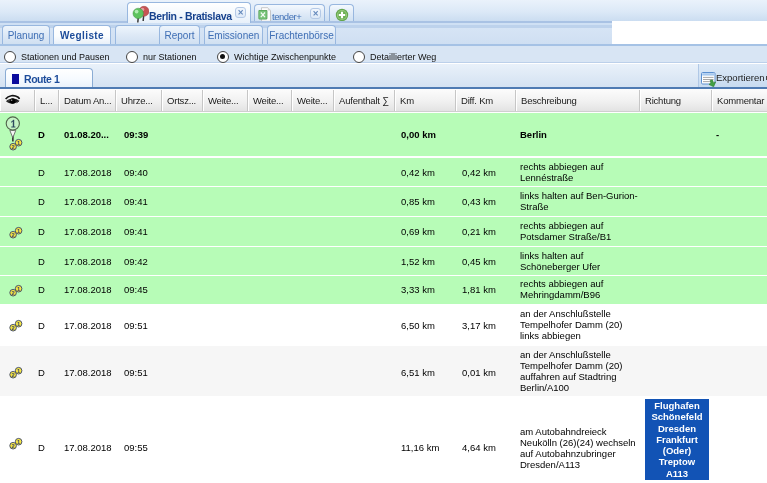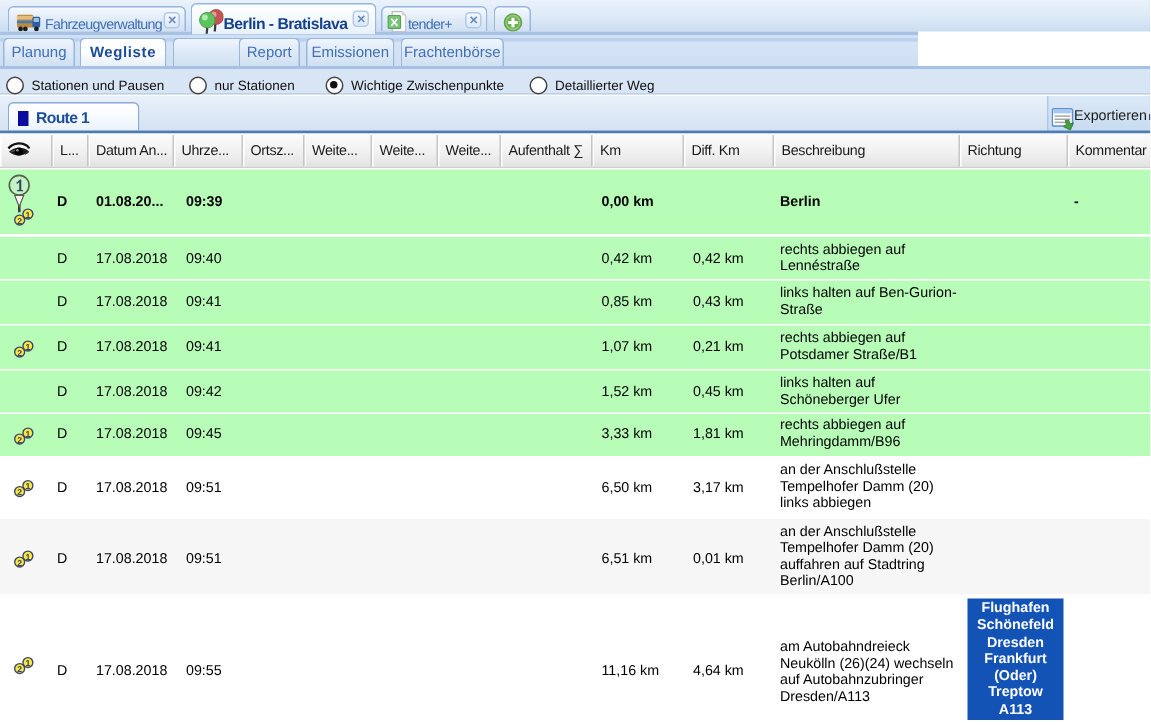--- a/index.html
+++ b/index.html
@@ -42,34 +42,20 @@
 .grayrow{background:#f6f6f6;}
 .cell{position:absolute;font-size:9.5px;color:#000;white-space:nowrap;}
 .besch{white-space:normal;width:121px;line-height:11px;}
 .bold{font-weight:bold;}
 #sign{left:645px;top:399px;width:64px;height:81px;background:#1253b5;color:#fff;font-size:9.5px;font-weight:bold;text-align:center;line-height:11.3px;padding-top:1px;}
 </style></head>
 <body>
 <div id="app">
 
   <div class="abs" id="bar1">
-    <div class="tab1" style="left:5px;width:119px;">
-      <svg class="abs" style="left:5px;top:4px;" width="17" height="13" viewBox="0 0 17 13">
-        <rect x="0.3" y="0.8" width="11" height="8.6" rx="1" fill="#c08a3e"></rect>
-        <rect x="0.3" y="1.6" width="11" height="2.4" fill="#e3bd7d"></rect>
-        <rect x="0.3" y="4.8" width="11" height="1.7" fill="#3c7ebf"></rect>
-        <rect x="10.6" y="2.2" width="5.2" height="7.2" rx="1" fill="#2a5fa4"></rect>
-        <rect x="11.4" y="3" width="3.6" height="2.7" rx="0.5" fill="#a8bfdc"></rect>
-        <circle cx="2.7" cy="10.3" r="1.6" fill="#1d1d1d"></circle>
-        <circle cx="5.9" cy="10.3" r="1.6" fill="#1d1d1d"></circle>
-        <circle cx="13.3" cy="10.3" r="1.6" fill="#1d1d1d"></circle>
-      </svg>
-      <span class="cap" style="left:24px;">Fahrzeugverwaltung</span>
-      <span class="closebox" style="right:3px;top:3px;"></span>
-    </div>
     <div class="tab1 active" style="left:127px;width:124px;">
       <svg class="abs" style="left:4px;top:2px;" width="17" height="18" viewBox="0 0 17 18">
         <line x1="11.6" y1="10.5" x2="11.2" y2="16" stroke="#3a3a3a" stroke-width="1.5"></line>
         <circle cx="12" cy="6.3" r="5" fill="#c75454" stroke="#9c3f3f" stroke-width="0.5"></circle>
         <circle cx="10.5" cy="4.6" r="1.8" fill="#e2a0a0"></circle>
         <line x1="6.2" y1="13" x2="5.8" y2="17.5" stroke="#3a3a3a" stroke-width="1.5"></line>
         <circle cx="6.2" cy="8.4" r="5.2" fill="#5dc35d" stroke="#3e8f3e" stroke-width="0.5"></circle>
         <circle cx="4.6" cy="6.6" r="1.9" fill="#b2ecb2"></circle>
       </svg>
       <span class="cap" style="left:21px;">Berlin - Bratislava</span>
@@ -226,21 +212,21 @@
   <div class="row green" style="top:217px;height:28.5px;">
     <svg class="abs coins" style="left:8px;top:9px;" width="16" height="14" viewBox="0 0 16 14">
       <circle cx="10.6" cy="4.7" r="3.3" fill="#f7e743" stroke="#3a4468" stroke-width="0.9"></circle>
       <text x="10.6" y="7" text-anchor="middle" font-size="5.8" font-weight="bold" fill="#3a4468">1</text>
       <circle cx="5.1" cy="8.7" r="3.3" fill="#f7e743" stroke="#3a4468" stroke-width="0.9"></circle>
       <text x="5.1" y="11" text-anchor="middle" font-size="5.8" font-weight="bold" fill="#3a4468">2</text>
     </svg>
     <span class="cell" style="left:38px;top:9px;">D</span>
     <span class="cell" style="left:64px;top:9px;">17.08.2018</span>
     <span class="cell" style="left:124px;top:9px;">09:41</span>
-    <span class="cell" style="left:401px;top:9px;">1,07 km</span>
+    <span class="cell" style="left:401px;top:9px;">0,69 km</span>
     <span class="cell" style="left:462px;top:9px;">0,21 km</span>
     <span class="cell besch" style="left:520px;top:3px;">rechts abbiegen auf<br>Potsdamer Straße/B1</span>
   </div>
   <div class="row green" style="top:246.5px;height:28px;">
     <span class="cell" style="left:38px;top:9px;">D</span>
     <span class="cell" style="left:64px;top:9px;">17.08.2018</span>
     <span class="cell" style="left:124px;top:9px;">09:42</span>
     <span class="cell" style="left:401px;top:9px;">1,52 km</span>
     <span class="cell" style="left:462px;top:9px;">0,45 km</span>
     <span class="cell besch" style="left:520px;top:3px;">links halten auf<br>Schöneberger Ufer</span>

